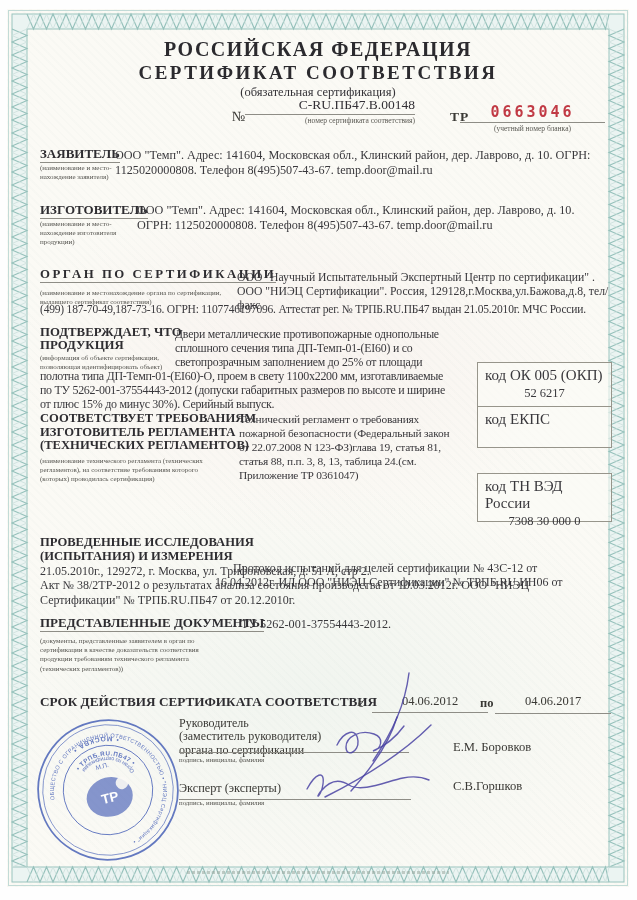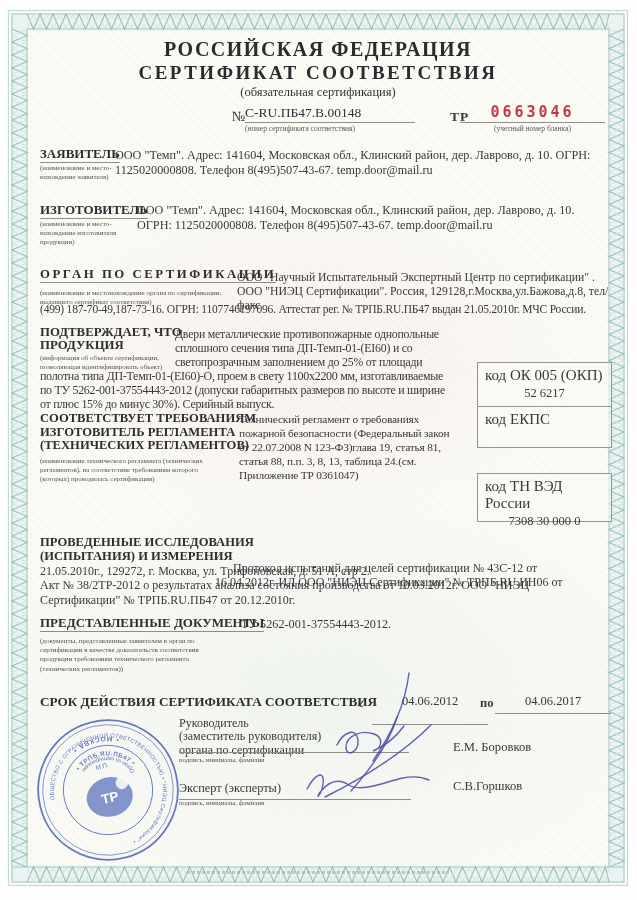--- a/index.html
+++ b/index.html
@@ -23,21 +23,21 @@
   .rail-light{fill:none;stroke:#c2dbd7;stroke-width:1}
   .zig{fill:none;stroke:#96c1bb;stroke-width:1.1}
   .zig2{fill:none;stroke:#cbe0dc;stroke-width:0.8}
 
   .country{left:0;right:0;top:29px;text-align:center;font-size:20px;font-weight:bold;letter-spacing:1.5px;color:#2b2a2e;z-index:2}
   .title{left:0;right:0;top:53px;text-align:center;font-size:19px;font-weight:bold;letter-spacing:2.5px;color:#2b2a2e;z-index:2}
   .subtitle{left:0;right:0;top:76px;text-align:center;font-size:12.5px;color:#353338;z-index:2}
 
   .numrow{z-index:2}
   .no-sign{left:225px;top:100px;font-size:14px}
-  .certnum-wrap{left:238px;top:96px;width:170px;text-align:left}
+  .certnum-wrap{left:238px;top:88px;width:170px;text-align:right}
   .certnum{display:block;font-size:13.5px;border-bottom:1px solid #8e8d86;padding-bottom:1px;color:#333036}
   .num-cap{display:block;font-size:7.5px;color:#5a5953;margin-top:1px}
   .tr-sign{left:443px;top:100px;font-size:13.5px;font-weight:bold;letter-spacing:1px}
   .blank-wrap{left:453px;top:94px;width:145px;text-align:center}
   .blank-num{display:block;font-family:"DejaVu Sans Mono",monospace;font-weight:bold;font-size:15px;letter-spacing:3px;color:#c13a45;border-bottom:1px solid #8e8d86;padding-bottom:1px}
 
   .lbl{font-weight:bold;font-size:13px;color:#2e2d31;z-index:2}
   .lbl .u-line{border-bottom:1px solid #8e8d86;padding-bottom:1px}
   .cap{font-size:7px;color:#55544f;line-height:9px;white-space:pre-line;z-index:2}
   .val{font-size:12.2px;color:#39383c;line-height:14.8px;z-index:2}
@@ -76,21 +76,21 @@
   .research-valr{left:208px;top:552px;width:394px;font-size:12px;line-height:14.4px;text-indent:18px}
   .research-valf{left:33px;top:555px;width:572px;font-size:12px;line-height:14.4px}
 
   .documents-label{left:33px;top:606px}
   .documents-val{left:234px;top:608px}
   .documents-cap{left:33px;top:628px;width:220px;line-height:9.2px}
 
   .validity-row{left:33px;top:685px;width:580px;height:22px;z-index:2}
   .validity-label{left:0;top:0;font-weight:bold;font-size:13.2px;color:#2e2d31}
   .validity-from{left:318px;top:2px;font-size:12.5px}
-  .validity-date1{left:332px;top:0;width:116px;text-align:center;font-size:12.5px;border-bottom:1px solid #8e8d86;padding-bottom:15px}
+  .validity-date1{left:332px;top:0;width:116px;text-align:center;font-size:12.5px;border-bottom:1px solid #8e8d86;padding-bottom:3px}
   .validity-to{left:440px;top:2px;font-size:12.5px;font-weight:bold}
   .validity-date2{left:455px;top:0;width:116px;text-align:center;font-size:12.5px;border-bottom:1px solid #8e8d86;padding-bottom:4px}
 
   .sig-head-role{left:172px;top:708px;font-size:12px;line-height:13.4px;white-space:pre-line;z-index:2}
   .sig-head-line{left:172px;top:743px;width:230px;border-bottom:1px solid #8e8d86;z-index:2}
   .sig-head-cap{left:172px;top:747px;font-size:6.8px;color:#55544f;z-index:2}
   .sig-head-name{left:446px;top:731px;font-size:12.6px;z-index:2}
   .sig-exp-wrap{left:172px;top:769px;width:232px;border-bottom:1px solid #8e8d86;padding-bottom:3px;z-index:2}
   .sig-exp-label{font-size:12.3px}
   .sig-exp-cap{left:172px;top:790px;font-size:6.8px;color:#55544f;z-index:2}

